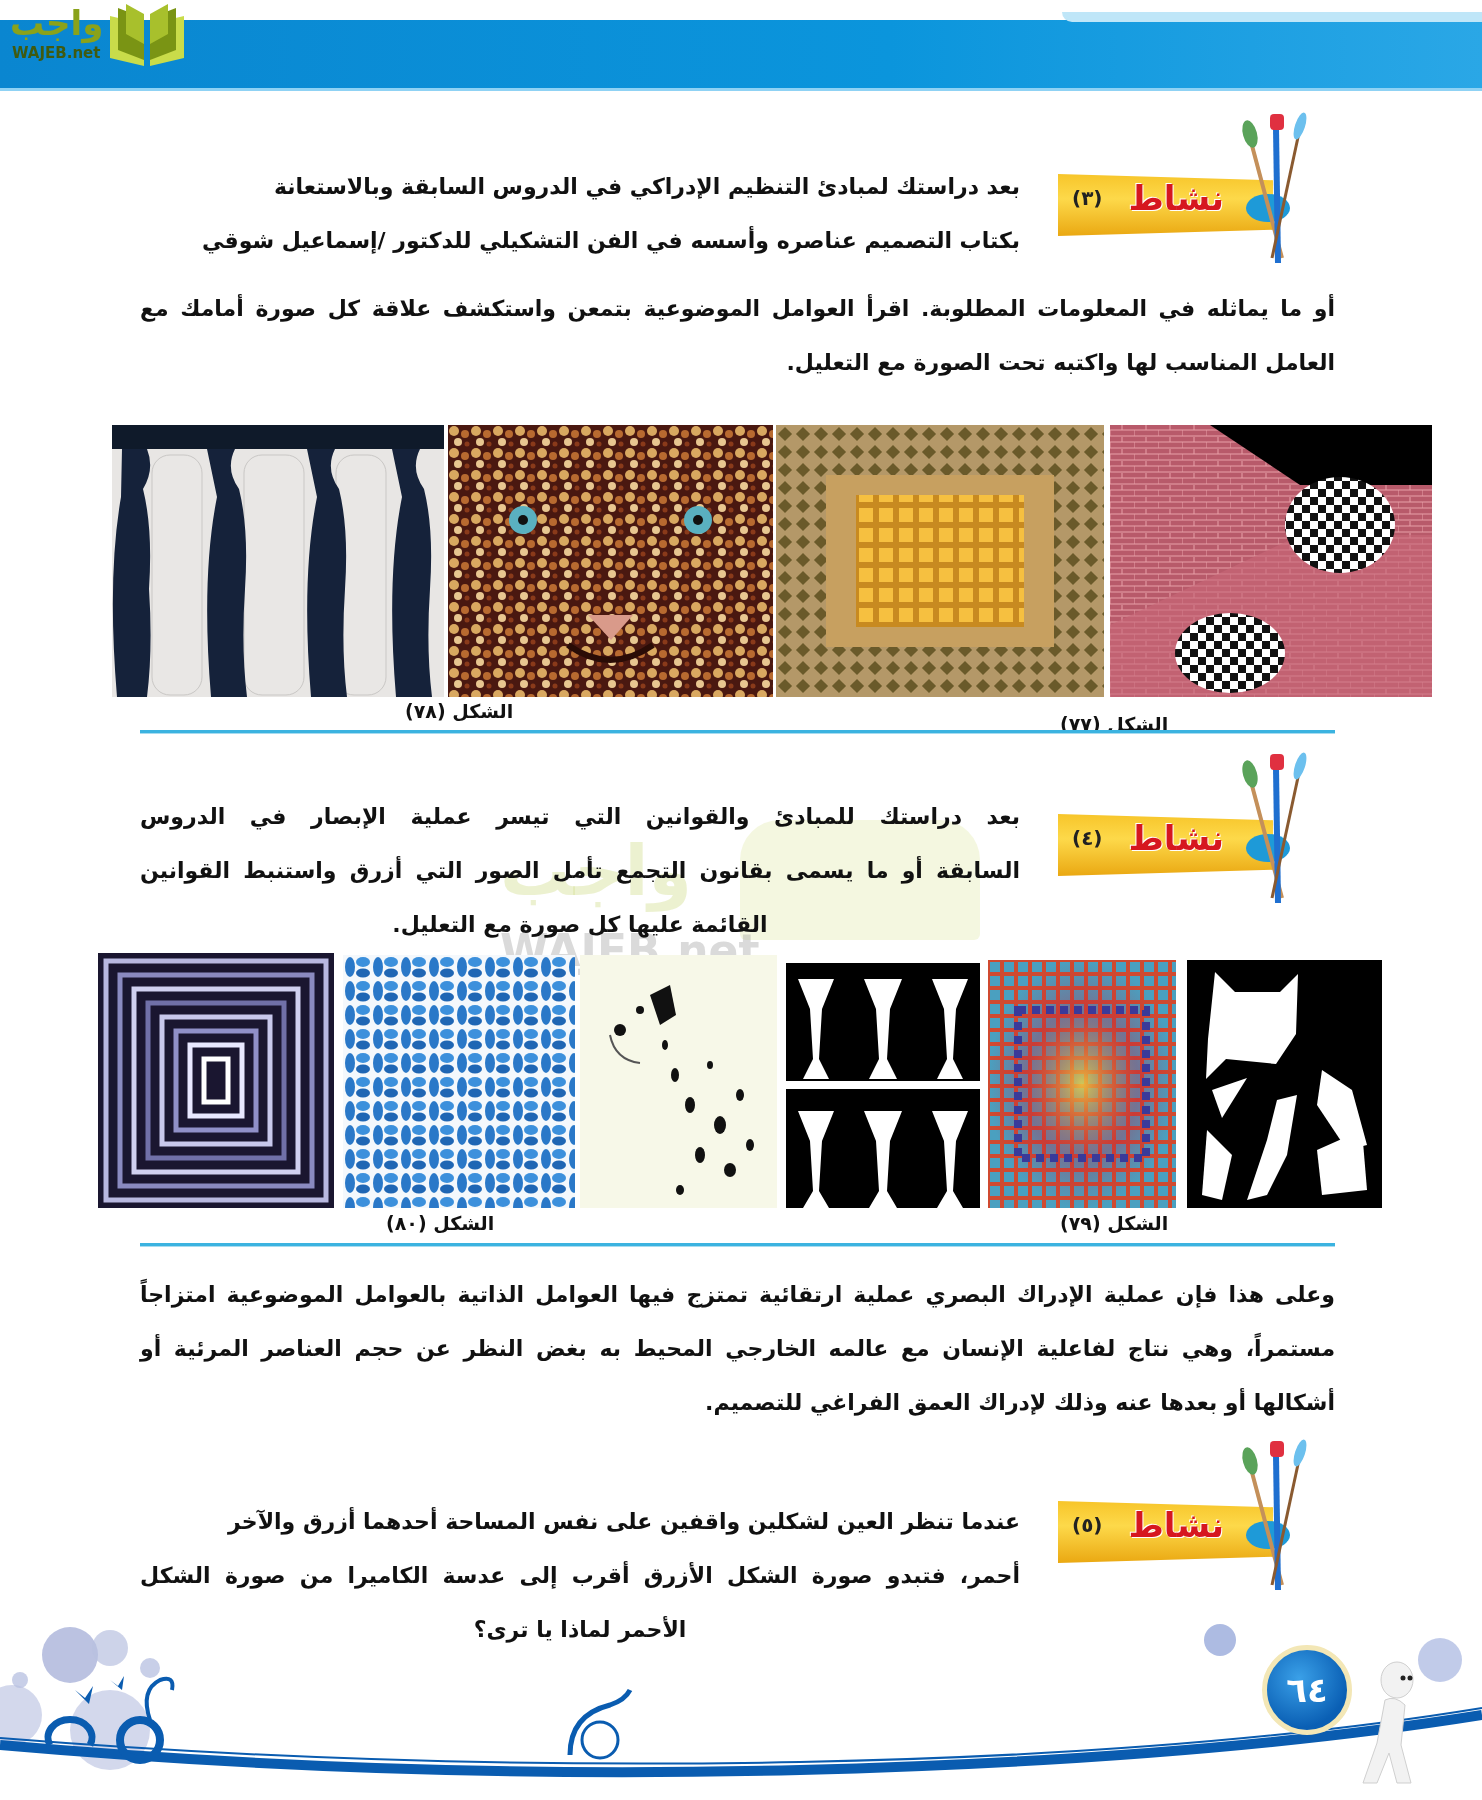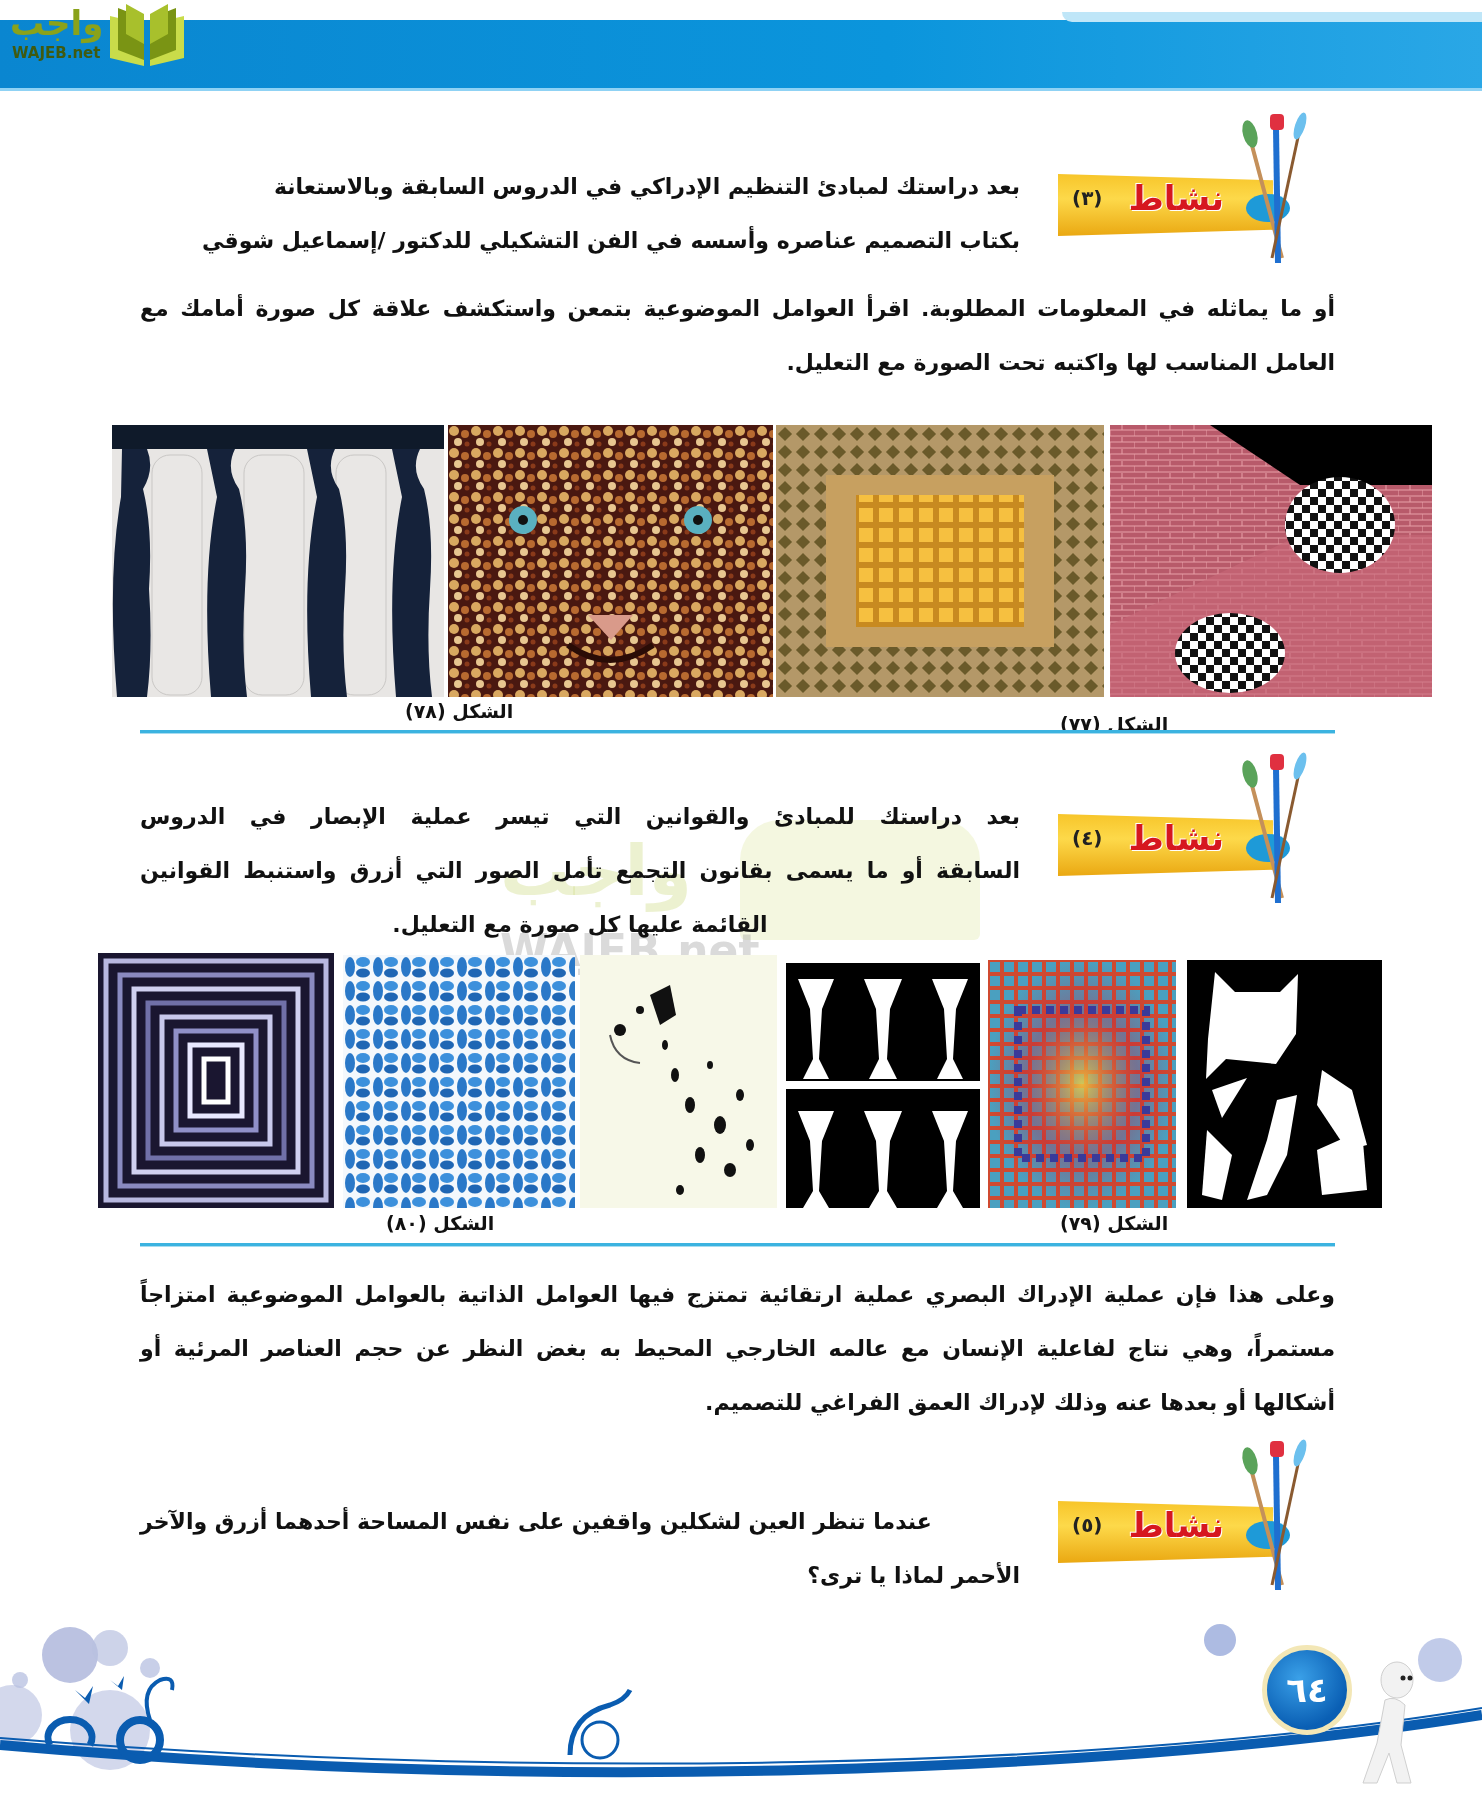--- a/index.html
+++ b/index.html
@@ -290,22 +290,23 @@
       <rect x="32" y="6" width="14" height="16" rx="4" fill="#e03040"></rect>
       <line x1="62" y1="20" x2="34" y2="150" stroke="#8a5a30" stroke-width="3"></line>
       <ellipse cx="62" cy="18" rx="5" ry="14" fill="#6cc0ee" transform="rotate(18 62 18)"></ellipse>
     </svg>
   </div>
   <div class="abs ribbon-title">نشاط</div>
   <div class="abs ribbon-num">(٥)</div>
 </div>
 
 <div class="abs para" style="left:140px; top:1495px; width:880px;">
-  <div style="text-align:left;">عندما تنظر العين لشكلين واقفين على نفس المساحة أحدهما أزرق والآخر</div>
-  <div style="text-align:right;">الأحمر لماذا يا ترى؟</div>
+  <div style="text-align:right;">عندما تنظر العين لشكلين واقفين على نفس المساحة أحدهما أزرق والآخر</div>
+  <div style="text-align:justify; text-align-last: justify;">أحمر، فتبدو صورة الشكل الأزرق أقرب إلى عدسة الكاميرا من صورة الشكل</div>
+  <div style="text-align:center;">الأحمر لماذا يا ترى؟</div>
 </div>
 
 <div class="abs" style="left:0; top:1620px; width:1482px; height:180px;">
   <svg viewBox="0 0 1482 180" width="1482" height="180">
     <circle cx="70" cy="35" r="28" fill="#9ea8d4" opacity="0.7"></circle>
     <circle cx="110" cy="28" r="18" fill="#b8c0e0" opacity="0.7"></circle>
     <circle cx="20" cy="60" r="8" fill="#c8cfe8"></circle>
     <circle cx="150" cy="48" r="10" fill="#c8cfe8"></circle>
     <circle cx="110" cy="110" r="40" fill="#b6bedf" opacity="0.6"></circle>
     <circle cx="12" cy="95" r="30" fill="#b6bedf" opacity="0.6"></circle>

